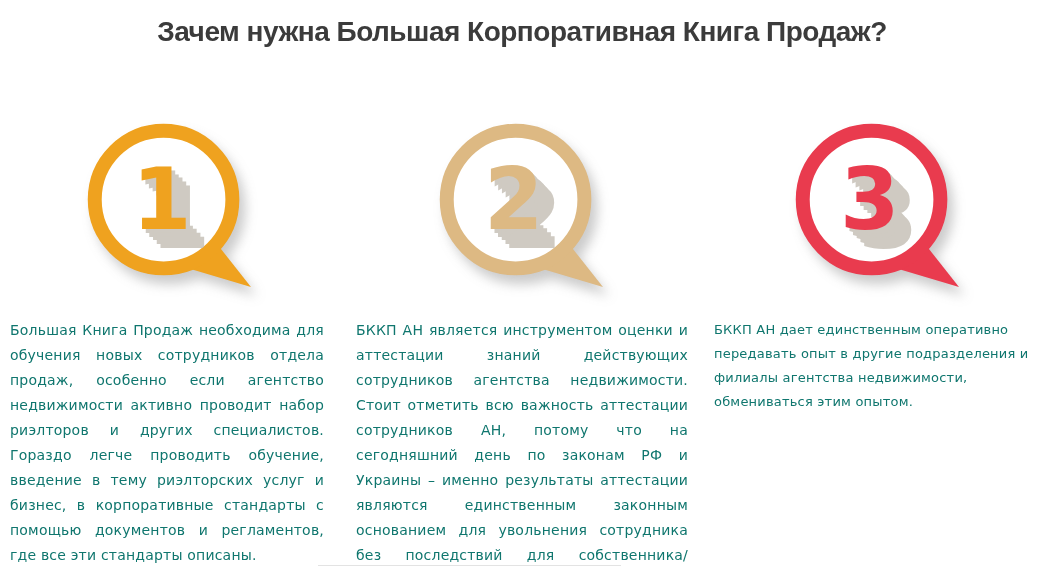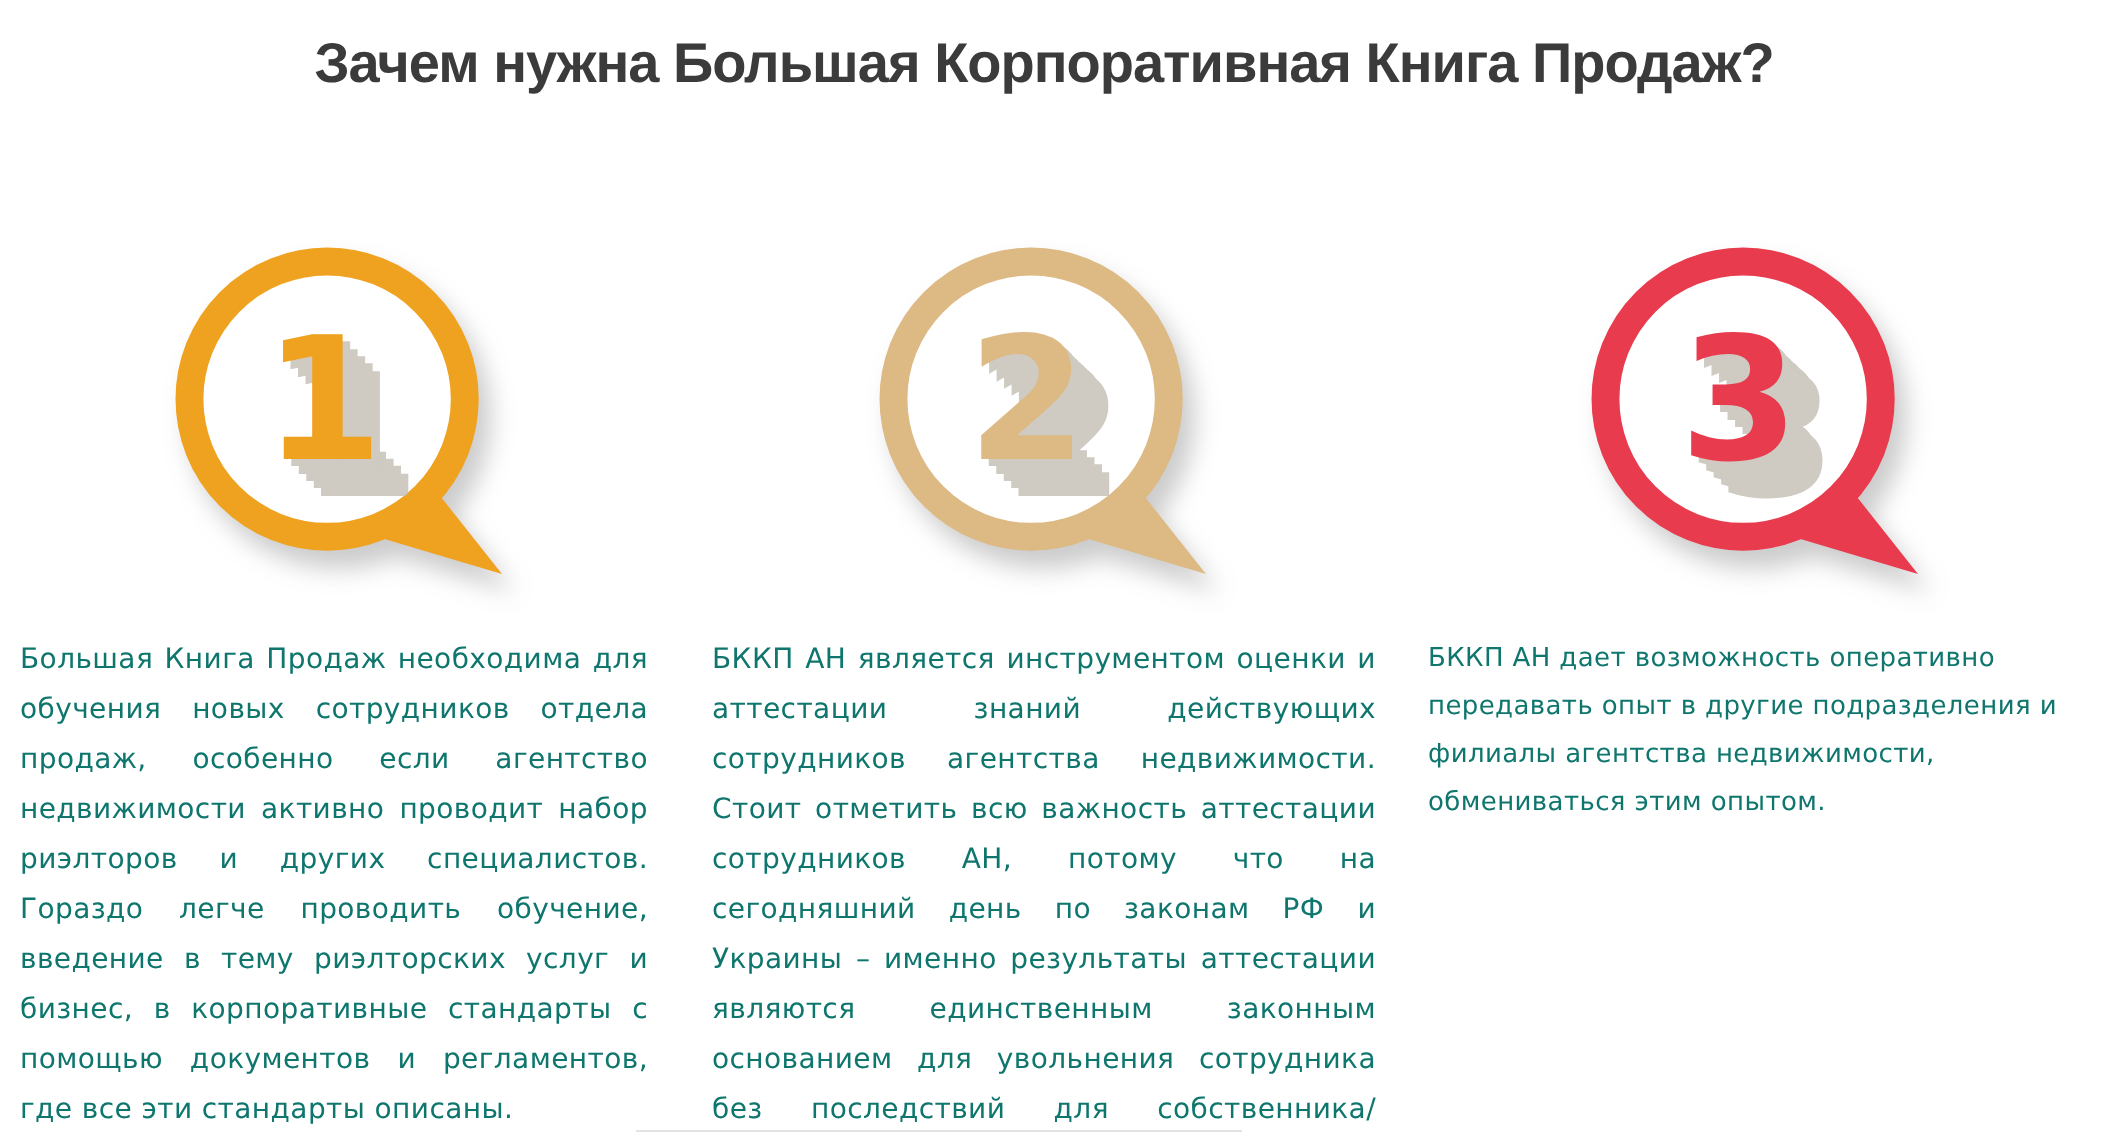--- a/index.html
+++ b/index.html
@@ -139,19 +139,19 @@
           <g clip-path="url(#clip2)" opacity="0.75">
             <text x="94" y="128" fill="#BFB9AE">3</text>
             <text x="98" y="132" fill="#BFB9AE">3</text>
             <text x="102" y="136" fill="#BFB9AE">3</text>
             <text x="106" y="140" fill="#BFB9AE">3</text>
             <text x="110" y="144" fill="#BFB9AE">3</text>
           </g>
           <text x="90" y="124" fill="#E93B4E">3</text>
         </svg>
       </div>
-      <p class="step-text">БККП АН дает возможность оперативно передавать опыт в другие подразделения и филиалы агентства недвижимости, обмениваться этим опытом.</p>
+      <p class="step-text">БККП АН дает единственным оперативно передавать опыт в другие подразделения и филиалы агентства недвижимости, обмениваться этим опытом.</p>
     </div>
 
   </div>
 
   <div class="bottom-divider"></div>
 </div>
 
 </body></html>

